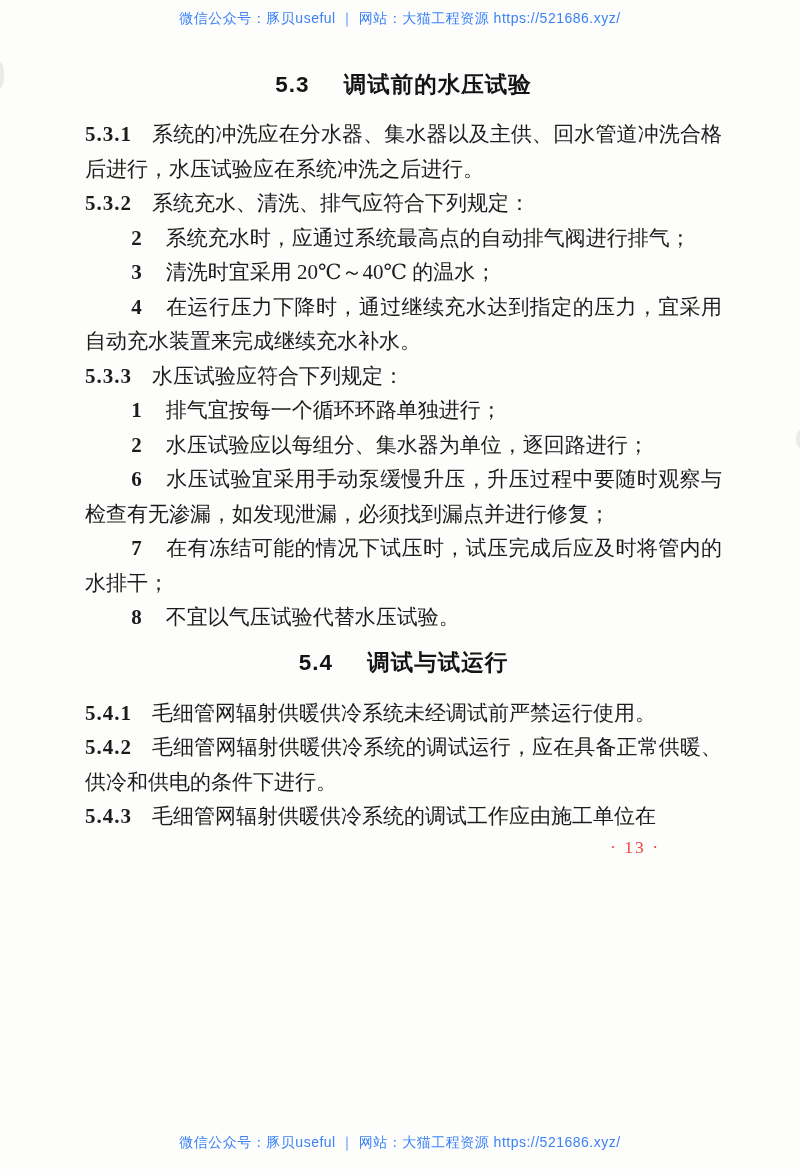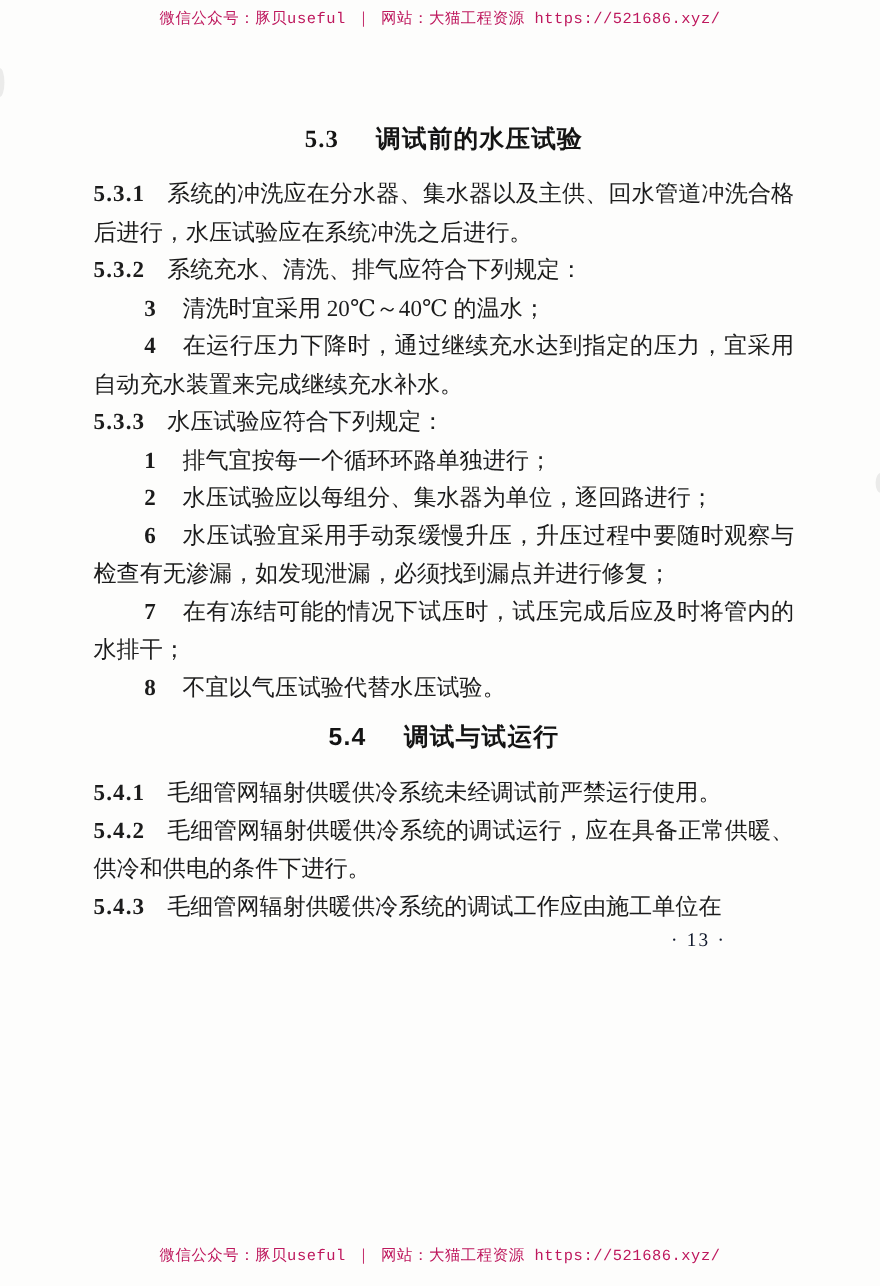--- a/index.html
+++ b/index.html
@@ -9,52 +9,52 @@
     margin:0 auto;
     background:#fdfdfc;
     overflow:hidden;
     font-family:"Liberation Serif","DejaVu Serif",serif;
     color:#1c1c1c;
   }
   .note{
     position:absolute;left:0;width:100%;
     text-align:center;
     font-size:14px;line-height:20px;
-    color:#be185d;
-    font-family:Liberation Mono, monospace;
+    color:#3b82f6;
+    font-family:Liberation Sans, sans-serif;
     letter-spacing:.5px;
   }
   .note.top{top:8px;}
   .note.bottom{top:1132px;}
   .content{
     position:absolute;top:28px;left:0;
     width:800px;
     padding:0 78px 0 85px;
     box-sizing:border-box;
     font-size:21px;line-height:34.5px;
     text-align:justify;
   }
   .sec-title{
     margin:0;text-align:center;
     font-family:"Liberation Sans","DejaVu Sans",sans-serif;
     font-weight:bold;font-size:22.5px;line-height:34px;
     color:#141414;letter-spacing:1px;
   }
-  .sec-title.first{margin-top:82px;margin-bottom:15px;font-family:Liberation Serif, serif;}
+  .sec-title.first{margin-top:40px;margin-bottom:15px;}
   .sec-title.second{margin-top:11px;margin-bottom:16px;}
   .t-num{margin-right:1.2em;}
   p.clause,p.item{margin:0;}
   .c-num{font-weight:bold;margin-right:0.95em;letter-spacing:1px;}
   p.item{text-indent:2.2em;}
   .i-num{font-weight:bold;margin-right:1.15em;}
   .page-num{
     margin:0;text-align:right;
     padding-right:62px;
     font-size:17.5px;line-height:26px;
-    letter-spacing:2px;color:#0f172a;
+    letter-spacing:2px;color:#ef4444;
     text-align-last:right;
   }
   
   .artifact{position:absolute;background:#c9c9c9;opacity:.35;border-radius:50%;}
   .a1{left:-4px;top:62px;width:8px;height:26px;}
   .a2{right:-5px;top:430px;width:9px;height:18px;}
 </style>
 </head>
 <body>
 
@@ -73,20 +73,23 @@
       <span class="t-num">5.3</span>
       <span class="t-text">调试前的水压试验</span>
     </h2>
 
     <p class="clause">
       <span class="c-num">5.3.1</span><span>系统的冲洗应在分水器、集水器以及主供、回水管道冲洗合格后进行，水压试验应在系统冲洗之后进行。</span>
     </p>
 
     <p class="clause">
       <span class="c-num">5.3.2</span><span>系统充水、清洗、排气应符合下列规定：</span>
+    </p>
+    <p class="item">
+      <span class="i-num">2</span><span>系统充水时，应通过系统最高点的自动排气阀进行排气；</span>
     </p>
     <p class="item">
       <span class="i-num">3</span><span>清洗时宜采用 20℃～40℃ 的温水；</span>
     </p>
     <p class="item">
       <span class="i-num">4</span><span>在运行压力下降时，通过继续充水达到指定的压力，宜采用自动充水装置来完成继续充水补水。</span>
     </p>
 
     <p class="clause">
       <span class="c-num">5.3.3</span><span>水压试验应符合下列规定：</span>

